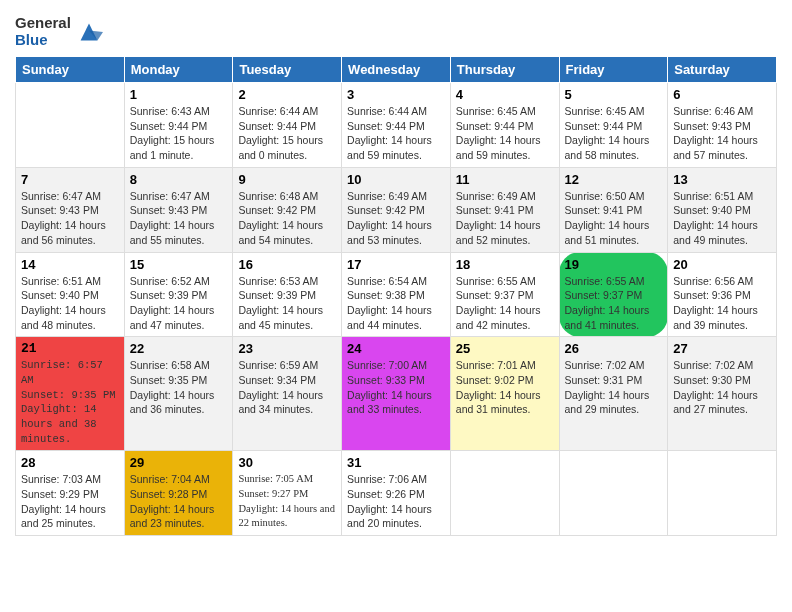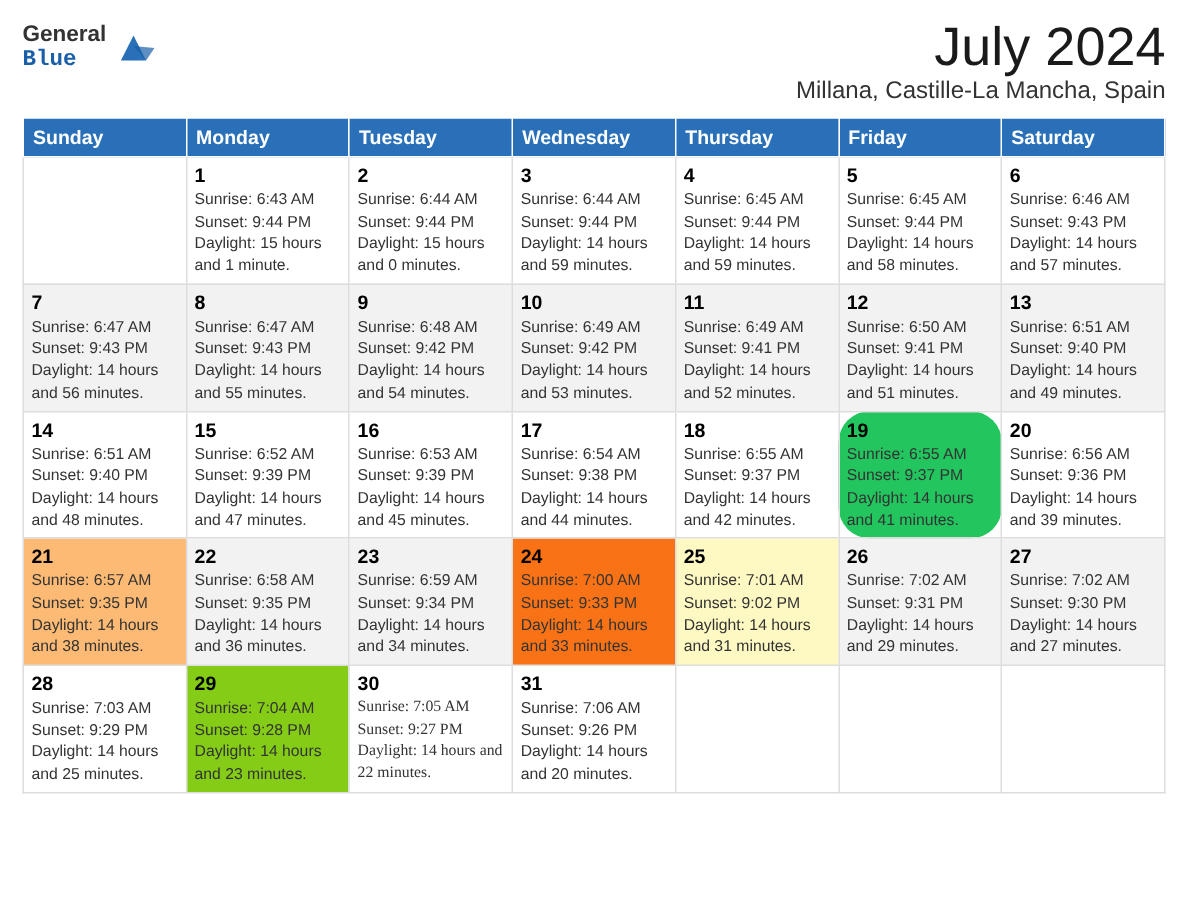--- a/index.html
+++ b/index.html
@@ -22,21 +22,21 @@
       margin-top: 5px;
     }
     .logo-text {
       display: flex;
       flex-direction: column;
       font-size: 15px;
       font-weight: bold;
       line-height: 1.1;
     }
     .logo-text .general { color: #333; }
-    .logo-text .blue { color: #1a5fa8; font-family: Liberation Mono, monospace; }
+    .logo-text .blue { color: #1a5fa8; }
     .logo-icon {
       width: 28px;
       height: 28px;
       margin-left: 4px;
     }
     .title-area {
       text-align: right;
     }
     .main-title {
       font-size: 36px;
@@ -102,24 +102,20 @@
   <div class="logo">
     <div class="logo-text">
       <span class="general">General</span>
       <span class="blue">Blue</span>
     </div>
     <svg class="logo-icon" viewBox="0 0 40 40" xmlns="http://www.w3.org/2000/svg">
       <polygon points="8,32 20,8 32,32" fill="#2970b8"></polygon>
       <polygon points="20,18 32,32 40,20" fill="#1a5fa8" opacity="0.7"></polygon>
     </svg>
   </div>
-  <div class="title-area">
-    <div class="main-title">July 2024</div>
-    <div class="sub-title">Millana, Castille-La Mancha, Spain</div>
-  </div>
 </div>
 
 <table>
   <thead>
     <tr>
     <th class="day-header">Sunday</th>
         <th class="day-header">Monday</th>
         <th class="day-header">Tuesday</th>
         <th class="day-header">Wednesday</th>
         <th class="day-header">Thursday</th>
@@ -249,39 +245,39 @@
 Daylight: 14 hours and 41 minutes.</div>
         </td>
         <td style="background-color: rgb(255, 255, 255);">
           <span class="day-number">20</span>
           <div class="cell-text" style="white-space: pre-line;">Sunrise: 6:56 AM
 Sunset: 9:36 PM
 Daylight: 14 hours and 39 minutes.</div>
         </td>
       </tr>
       <tr>
-        <td style="background-color: #fdba74;">
+        <td style="background-color: #ef4444; font-family: Liberation Mono, monospace;">
           <span class="day-number">21</span>
           <div class="cell-text" style="white-space: pre-line;">Sunrise: 6:57 AM
 Sunset: 9:35 PM
 Daylight: 14 hours and 38 minutes.</div>
         </td>
         <td style="background-color: rgb(242, 242, 242);">
           <span class="day-number">22</span>
           <div class="cell-text" style="white-space: pre-line;">Sunrise: 6:58 AM
 Sunset: 9:35 PM
 Daylight: 14 hours and 36 minutes.</div>
         </td>
         <td style="background-color: rgb(242, 242, 242);">
           <span class="day-number">23</span>
           <div class="cell-text" style="white-space: pre-line;">Sunrise: 6:59 AM
 Sunset: 9:34 PM
 Daylight: 14 hours and 34 minutes.</div>
         </td>
-        <td style="background-color: #f97316;">
+        <td style="background-color: #d946ef;">
           <span class="day-number">24</span>
           <div class="cell-text" style="white-space: pre-line;">Sunrise: 7:00 AM
 Sunset: 9:33 PM
 Daylight: 14 hours and 33 minutes.</div>
         </td>
         <td style="background-color: #fef9c3;">
           <span class="day-number">25</span>
           <div class="cell-text" style="white-space: pre-line;">Sunrise: 7:01 AM
 Sunset: 9:02 PM
 Daylight: 14 hours and 31 minutes.</div>
@@ -299,21 +295,21 @@
 Daylight: 14 hours and 27 minutes.</div>
         </td>
       </tr>
       <tr>
         <td style="background-color: rgb(255, 255, 255);">
           <span class="day-number">28</span>
           <div class="cell-text" style="white-space: pre-line;">Sunrise: 7:03 AM
 Sunset: 9:29 PM
 Daylight: 14 hours and 25 minutes.</div>
         </td>
-        <td style="background-color: #84cc16;">
+        <td style="background-color: #eab308;">
           <span class="day-number">29</span>
           <div class="cell-text" style="white-space: pre-line;">Sunrise: 7:04 AM
 Sunset: 9:28 PM
 Daylight: 14 hours and 23 minutes.</div>
         </td>
         <td style="background-color: rgb(255, 255, 255);">
           <span class="day-number">30</span>
           <div class="cell-text" style="white-space: pre-line; font-family: Liberation Serif, serif;">Sunrise: 7:05 AM
 Sunset: 9:27 PM
 Daylight: 14 hours and 22 minutes.</div>

